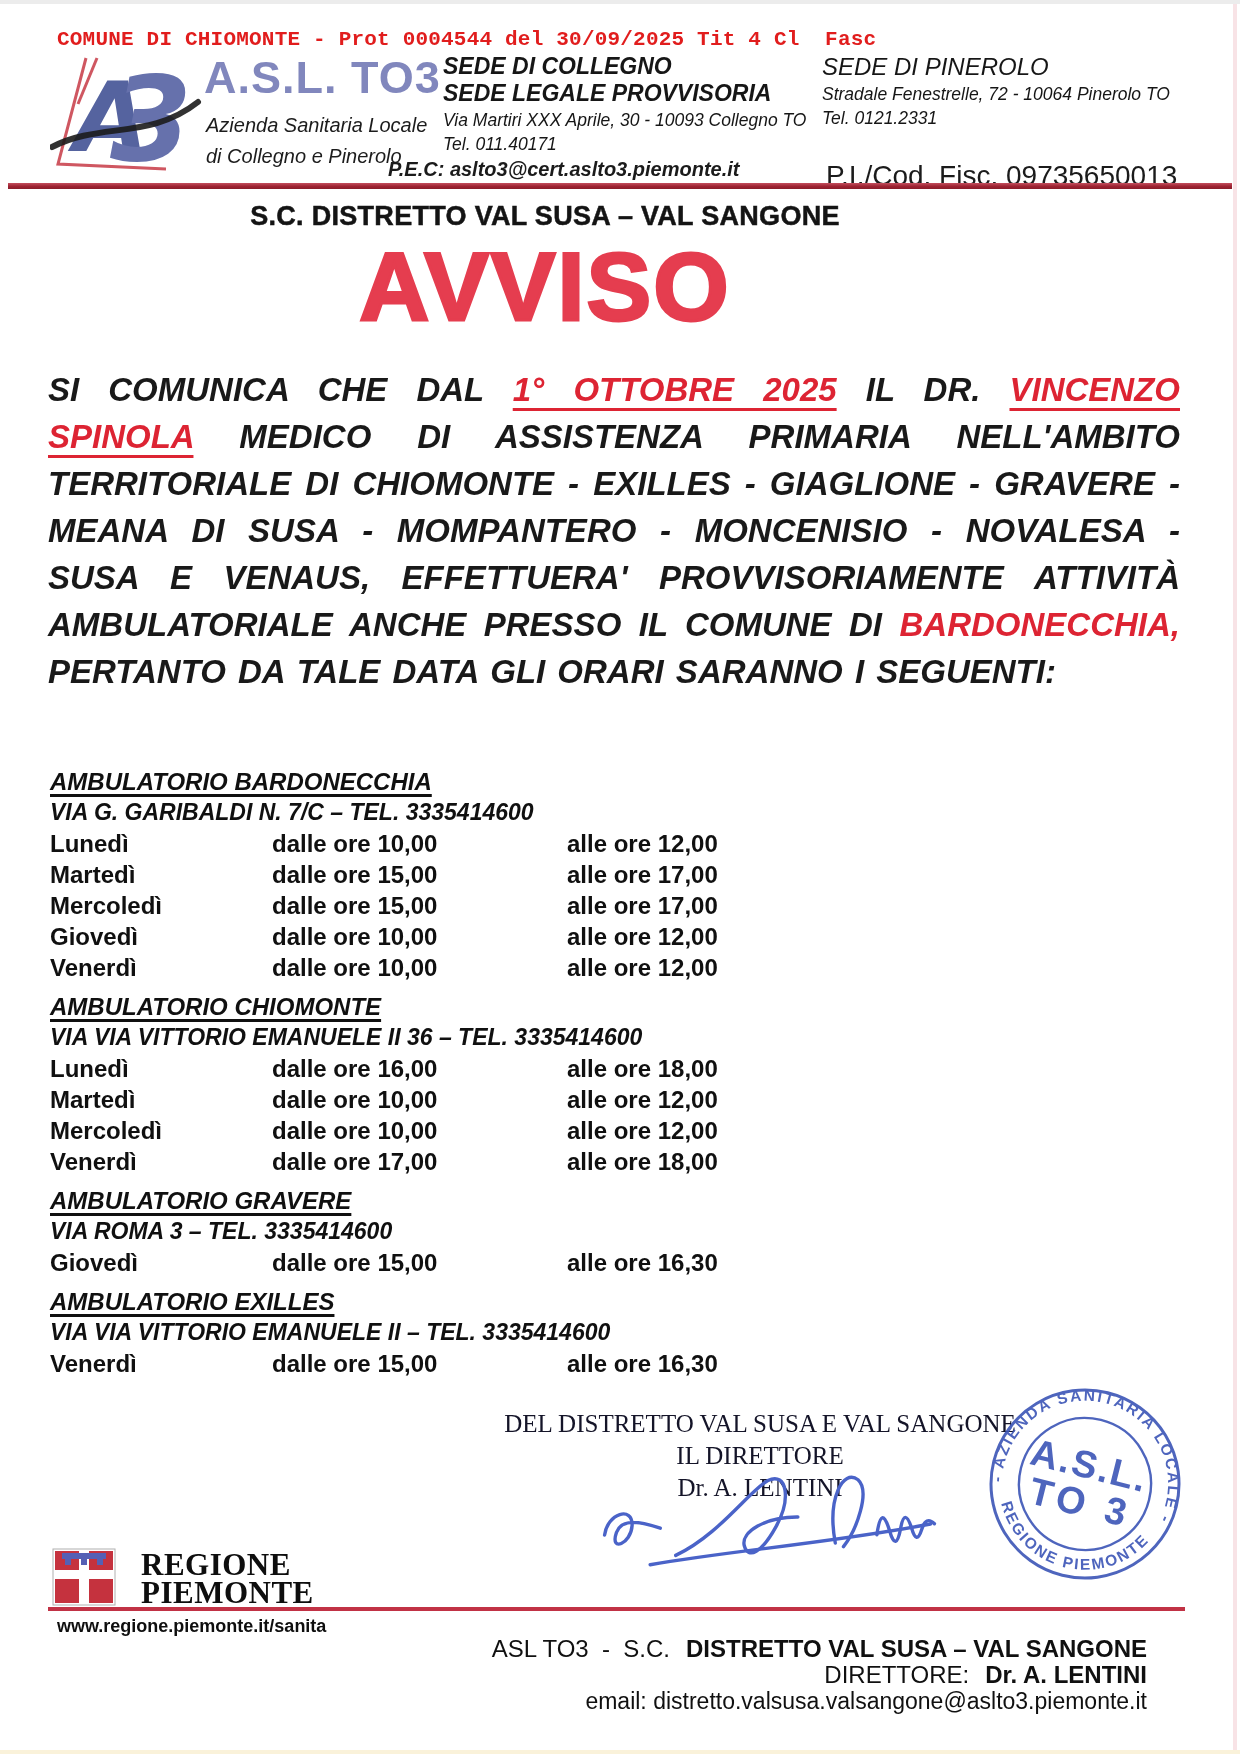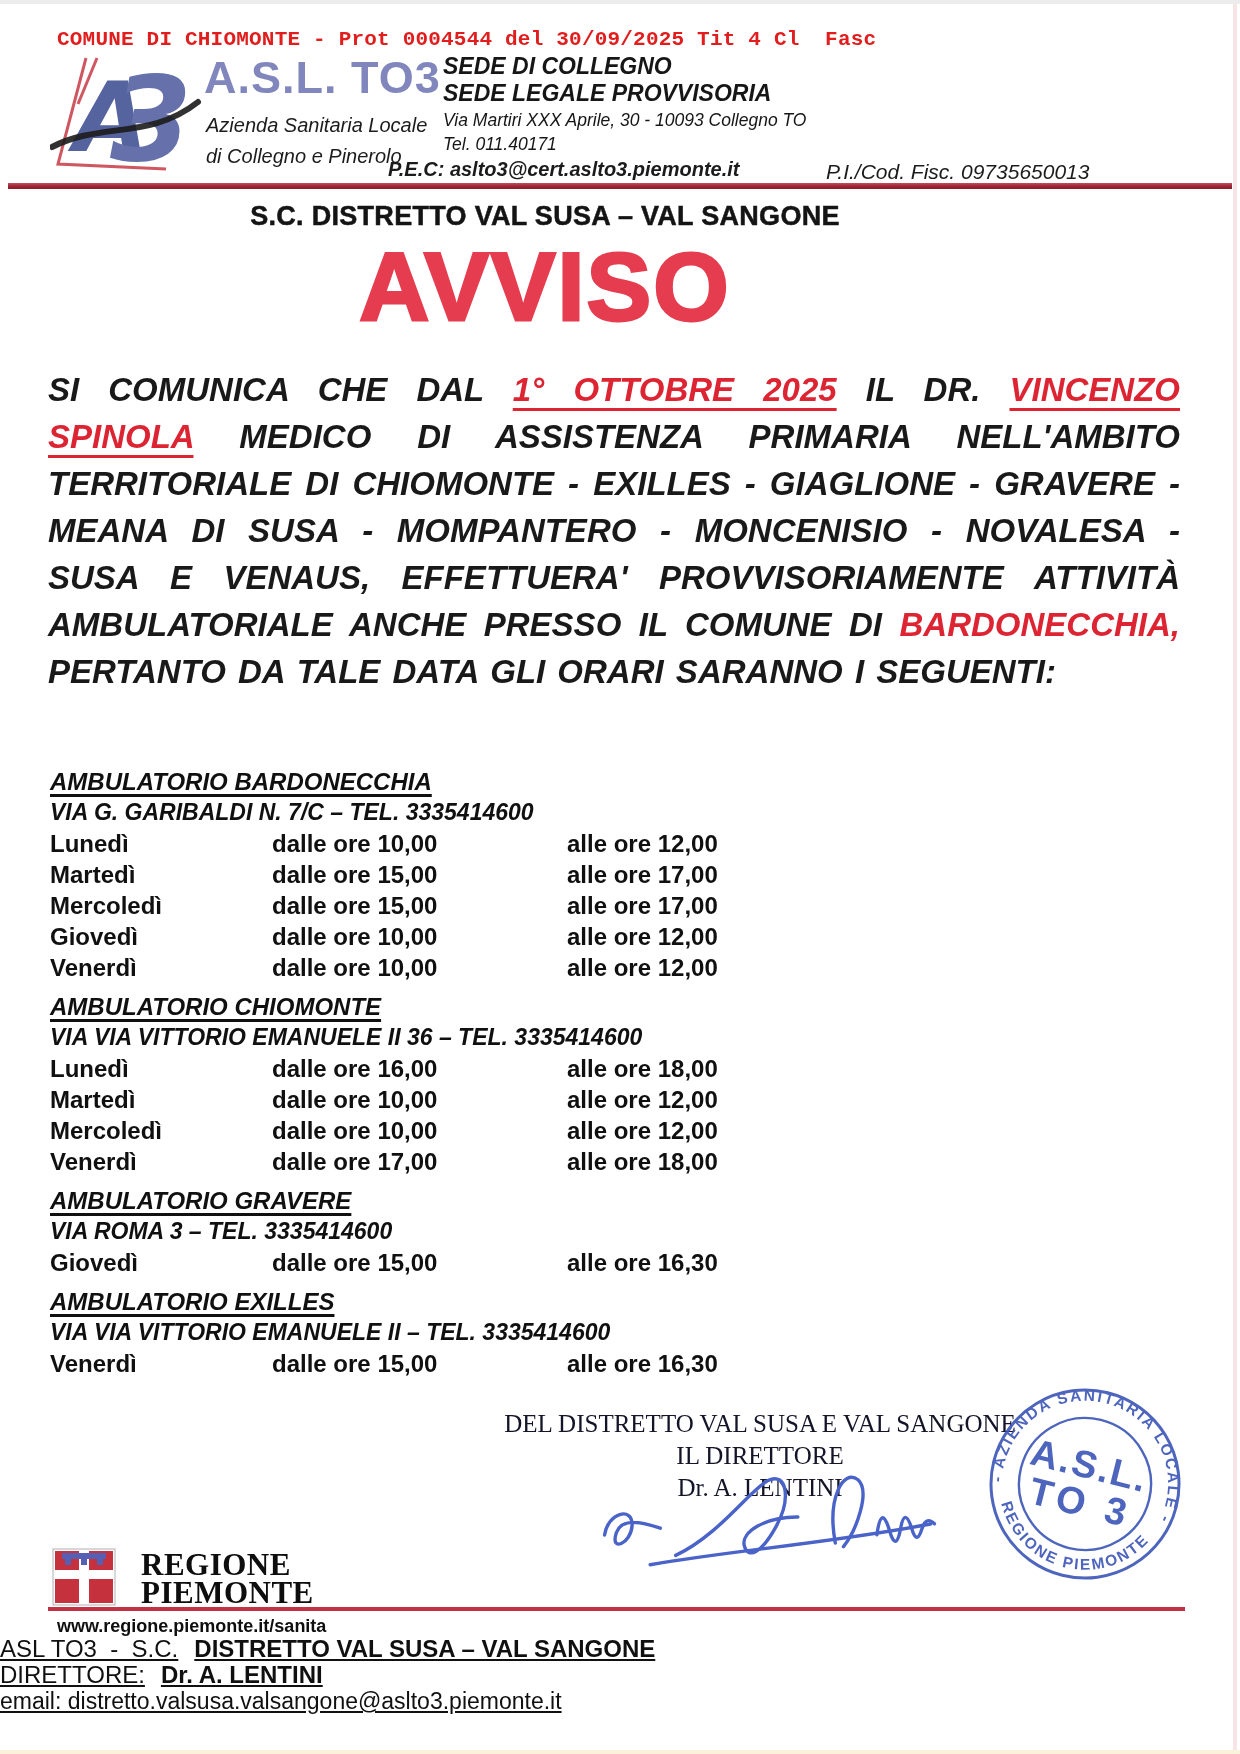--- a/index.html
+++ b/index.html
@@ -17,21 +17,21 @@
     line-height:31px;color:#1c1c1c;}
 
   .col-a{position:absolute;left:443px;top:49px;font-style:italic;color:#161616;}
   .col-a .t{font-weight:bold;font-size:23px;line-height:27px;}
   .col-a .small{font-size:17.5px;line-height:22px;margin-top:2px;}
   .pec{position:absolute;left:388px;top:154px;font-style:italic;font-weight:bold;font-size:20px;}
 
   .col-b{position:absolute;left:822px;top:49px;font-style:italic;color:#161616;}
   .col-b .t{font-size:24px;line-height:28px;}
   .col-b .small{font-size:17.5px;line-height:22px;margin-top:2px;}
-  .fiscal{position:absolute;left:826px;top:156px;font-style:italic;font-size:21px;}
+  .fiscal{position:absolute;left:826px;top:156px;font-size:28px;}
 
   .rule{position:absolute;left:8px;top:179px;width:1224px;height:6px;
     background:linear-gradient(180deg,#c44f5e 0%,var(--rule-red,#9e2332) 55%,#8a1d2b 100%);}
 
   .dept{position:absolute;left:0;top:197px;width:1090px;text-align:center;font-weight:bold;
     font-size:27px;letter-spacing:.3px;color:#141414;-webkit-text-stroke:.5px #141414;}
 
   .avviso{position:absolute;left:0;top:232px;width:1090px;text-align:center;font-weight:bold;
     font-size:97px;line-height:102px;color:var(--title-red,#e53d4f);letter-spacing:2px;
     -webkit-text-stroke:3px var(--title-red,#e53d4f);}
@@ -55,22 +55,22 @@
     font-family:"Liberation Serif",serif;font-size:25px;line-height:32px;color:#141428;}
   .sig-svg{position:absolute;left:578px;top:1456px;}
   .stamp{position:absolute;left:975px;top:1370px;opacity:.92;}
 
   .region{position:absolute;left:52px;top:1544px;display:flex;gap:25px;align-items:flex-start;}
   .region-name{font-family:"Liberation Serif",serif;font-weight:bold;font-size:31px;
     line-height:28px;letter-spacing:.5px;color:#0e0e0e;margin-top:3px;}
   .red-line{position:absolute;left:48px;top:1603px;width:1137px;height:4px;background:#c13245;}
   .region-url{position:absolute;left:57px;top:1612px;font-weight:bold;font-size:18px;color:#0e0e0e;}
 
-  .footer{position:absolute;left:0;top:1632px;width:1130px;text-align:left;font-size:24px;
-    line-height:26px;color:#101010;text-decoration:underline;}
+  .footer{position:absolute;left:17px;top:1632px;width:1130px;text-align:right;font-size:24px;
+    line-height:26px;color:#101010;}
   .footer .b{font-weight:bold;}
   .footer .pre{white-space:pre;}
   .footer .gap{display:inline-block;width:16px;}
   .footer .f3{font-size:23px;}
 
   .scan-right{position:absolute;right:3px;top:0;width:4px;height:100%;background:#f2ccd2;opacity:.55;}
   .scan-bottom{position:absolute;left:0;bottom:0;width:100%;height:8px;background:#faf2da;}
 </style>
 </head>
 <body>
@@ -93,20 +93,25 @@
   </div>
 
   <div class="col-a">
     <div class="t">SEDE DI COLLEGNO</div>
     <div class="t">SEDE LEGALE PROVVISORIA</div>
     <div class="small">Via Martiri XXX Aprile, 30 - 10093 Collegno TO</div>
     <div class="small">Tel. 011.40171</div>
   </div>
   <div class="pec">P.E.C: aslto3@cert.aslto3.piemonte.it</div>
 
+  <div class="col-b">
+    <div class="t">SEDE DI PINEROLO</div>
+    <div class="small">Stradale Fenestrelle, 72 - 10064 Pinerolo TO</div>
+    <div class="small">Tel. 0121.2331</div>
+  </div>
   <div class="fiscal">P.I./Cod. Fisc. 09735650013</div>
 
   <div class="rule"></div>
 
   <div class="dept">S.C. DISTRETTO VAL SUSA – VAL SANGONE</div>
   <div class="avviso">AVVISO</div>
 
   <p class="notice"><span>SI COMUNICA CHE DAL </span><span class="red u">1° OTTOBRE 2025</span><span> IL DR. </span><span class="red u">VINCENZO SPINOLA</span><span> MEDICO DI ASSISTENZA PRIMARIA NELL'AMBITO TERRITORIALE DI CHIOMONTE - EXILLES - GIAGLIONE - GRAVERE - MEANA DI SUSA - MOMPANTERO - MONCENISIO - NOVALESA - SUSA E VENAUS, EFFETTUERA' PROVVISORIAMENTE ATTIVITÀ AMBULATORIALE ANCHE PRESSO IL COMUNE DI </span><span class="red">BARDONECCHIA,</span><span> PERTANTO DA TALE DATA GLI ORARI SARANNO I SEGUENTI:</span></p>
 
   <div class="clinics">

